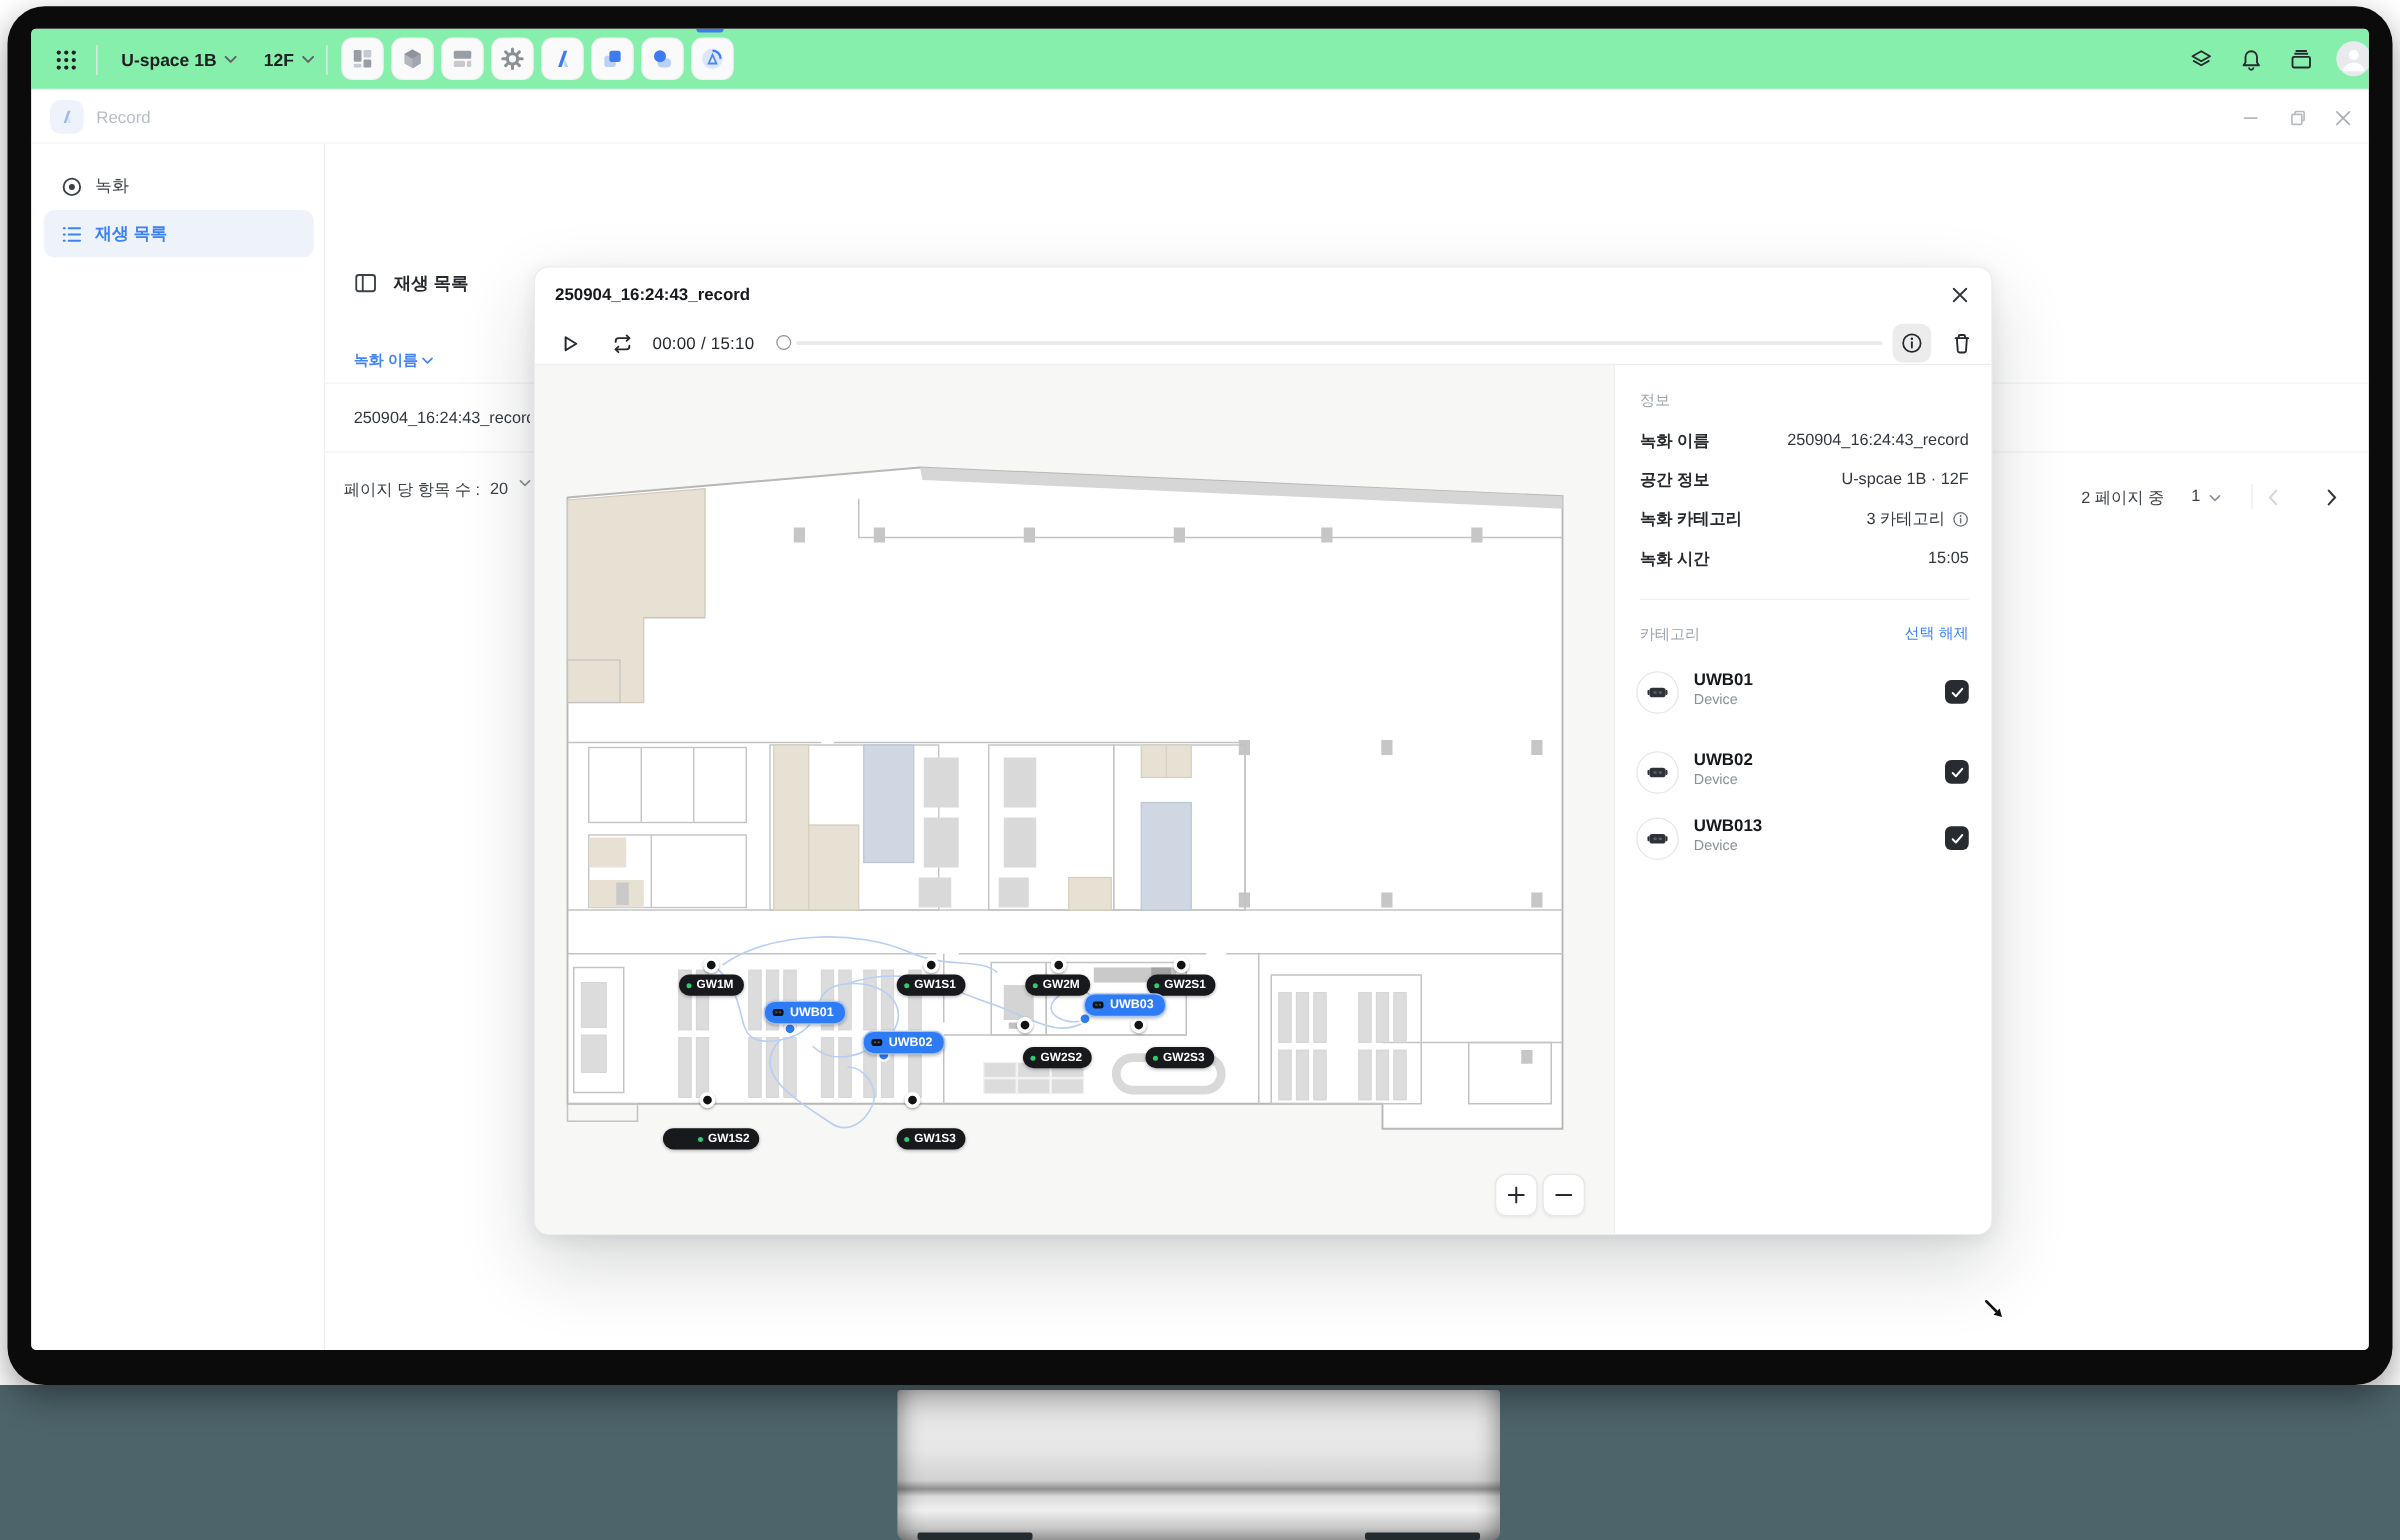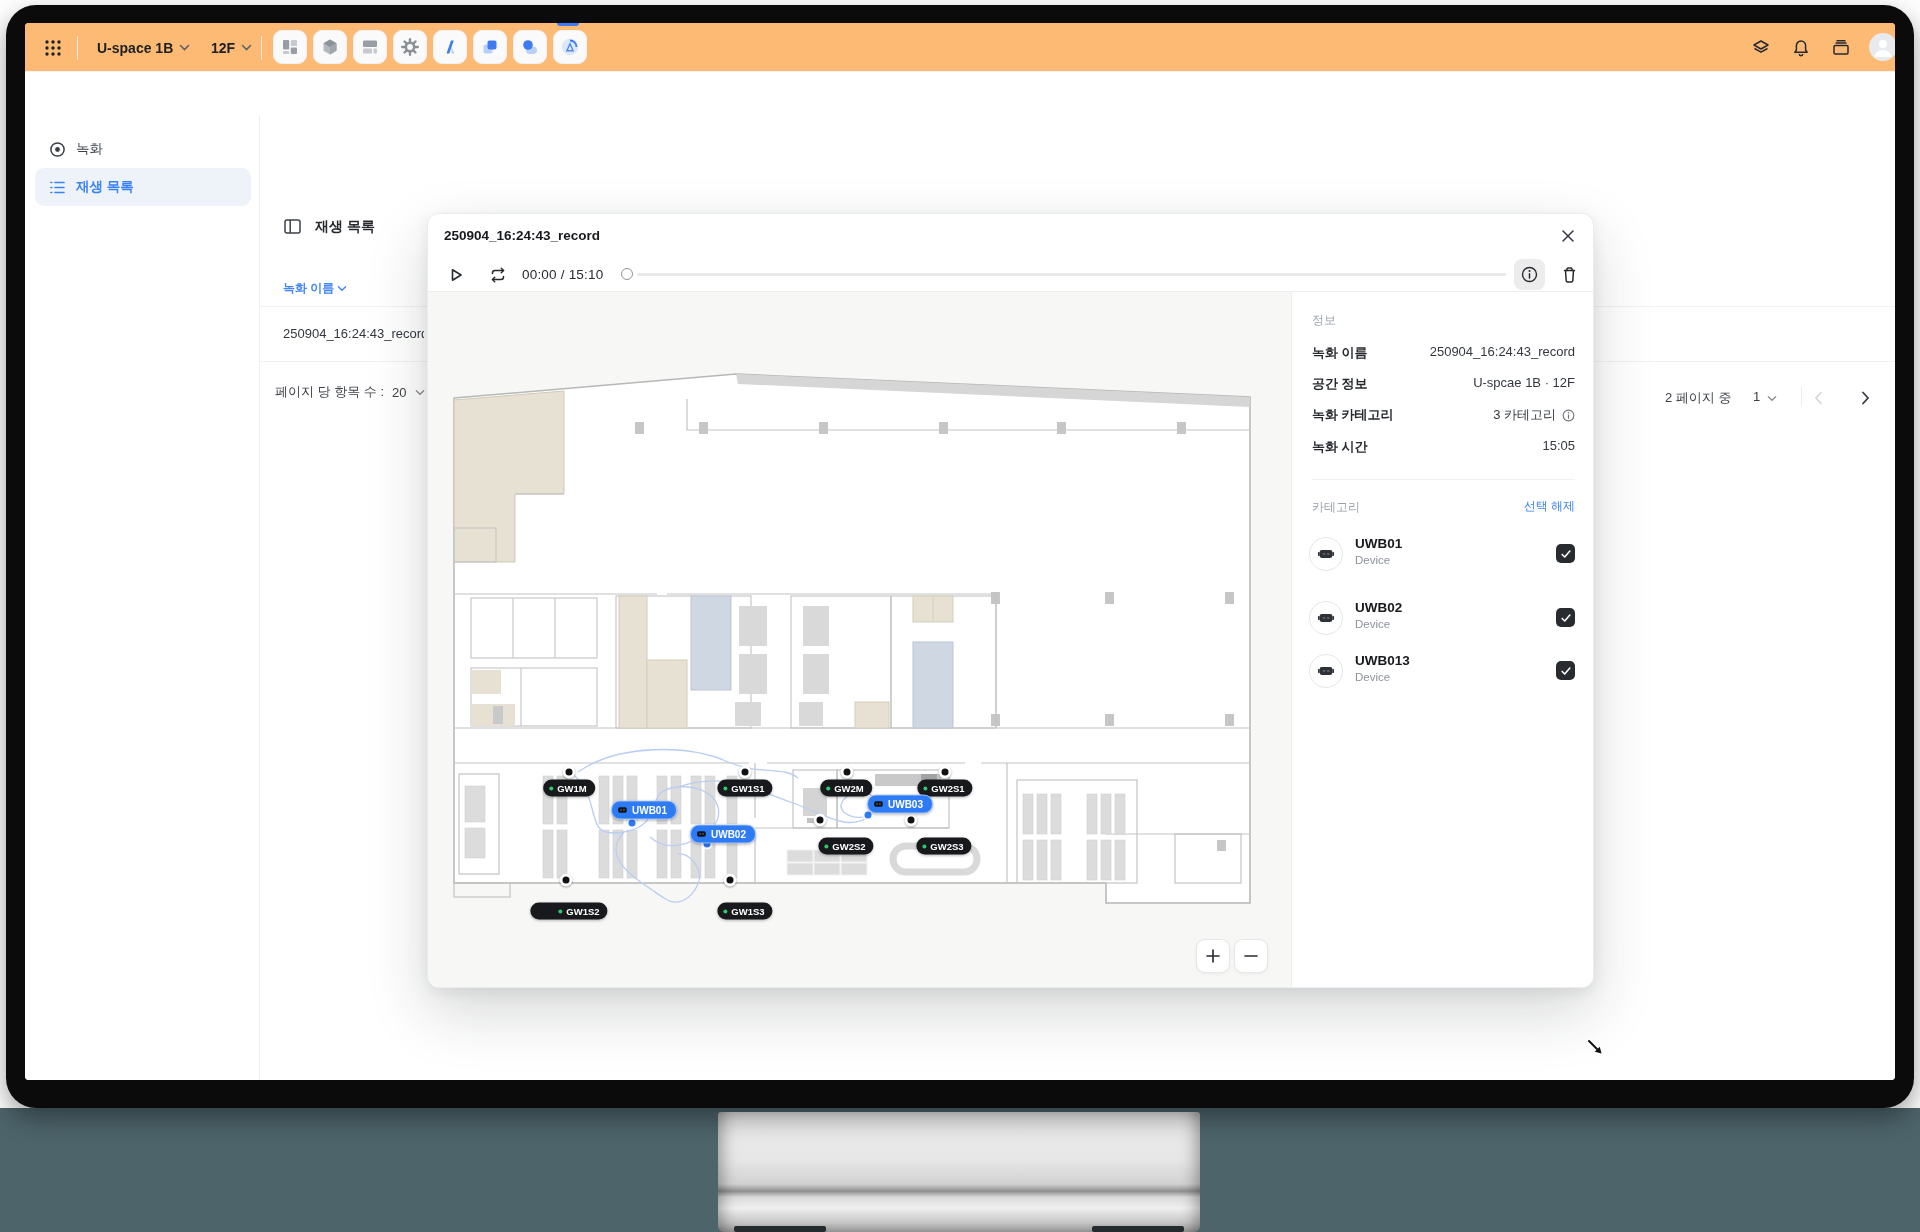--- a/index.html
+++ b/index.html
@@ -9,21 +9,21 @@
   .desk-band { position:absolute; left:0; right:0; top:1108px; bottom:0; background:#4d646b; }
   .stand { position:absolute; left:718px; top:1112px; width:482px; height:120px; border-radius:3px 3px 6px 6px;
     background:linear-gradient(180deg,#ededed 0%,#e6e6e6 40%,#d2d2d2 60%,#8f8f8f 66%,#dadada 71%,#f0f0f0 80%,#c6c6c6 92%,#9c9c9c 100%);
     box-shadow:inset 14px 0 16px -10px rgba(0,0,0,.35), inset -14px 0 16px -10px rgba(0,0,0,.35); }
   .stand .foot { position:absolute; bottom:0; width:92px; height:6px; background:#242b2e; border-radius:2px; }
   .monitor { position:absolute; left:6px; top:5px; width:1908px; height:1103px; background:#0b0b0c; border-radius:30px;
     box-shadow:0 10px 26px rgba(0,0,0,.38); }
   .screen { position:absolute; left:19px; top:18px; width:1870px; height:1057px; background:#fff; border-radius:4px; overflow:hidden; }
 
   
-  .topbar { position:absolute; left:0; top:0; width:100%; height:49px; background:#fdba74; border-bottom:1px solid #f0f0f1; }
+  .topbar { position:absolute; left:0; top:0; width:100%; height:49px; background:#86efac; border-bottom:1px solid #f0f0f1; }
   .vdiv { position:absolute; top:13px; width:1px; height:24px; background:#ececec; }
   .launcher { position:absolute; left:15px; top:12px; width:26px; height:26px; display:flex; align-items:center; justify-content:center; border-radius:6px; }
   .tb-label { position:absolute; top:0; height:49px; display:flex; align-items:center; gap:6px; font-size:14px; font-weight:700; color:#202124; }
   .tool-btn { position:absolute; top:7px; width:34px; height:34px; border-radius:9px; background:#fafafa; border:1px solid #f1f1f2; display:flex; align-items:center; justify-content:center; }
   .tool-ind { position:absolute; top:0; width:22px; height:3px; border-radius:0 0 3px 3px; background:#3e7bf0; }
   .right-ic { position:absolute; top:12px; width:26px; height:26px; display:flex; align-items:center; justify-content:center; }
   .avatar { position:absolute; top:10px; width:28px; height:28px; border-radius:50%; background:#e8eaed; display:flex; align-items:center; justify-content:center; }
 
   
   .titlerow { position:absolute; left:0; top:49px; width:100%; height:43px; background:#fff; border-bottom:1px solid #efefef; }
@@ -37,21 +37,21 @@
   .side-item.active { background:#eef3f9; color:#3b82f6; font-weight:700; }
 
   
   .main { position:absolute; left:235px; top:92px; width:1635px; height:965px; background:#fff; }
   .main-head { position:absolute; left:23px; top:102px; display:flex; align-items:center; gap:13px; font-size:14px; font-weight:700; color:#26292e; }
   .thead { position:absolute; left:0; top:155px; width:100%; height:37px; border-bottom:1px solid #f2f2f3; }
   .thead span { position:absolute; top:10px; font-size:12px; color:#9aa3ad; white-space:nowrap; }
   .thead span.sorted { color:#4285f4; font-weight:700; display:flex; align-items:center; gap:3px; }
   .trow { position:absolute; left:0; top:192px; width:100%; height:55px; border-bottom:1px solid #f2f2f3; }
   .trow .name { position:absolute; left:23px; top:19px; width:141px; font-size:13px; color:#33383f; white-space:nowrap; overflow:hidden; }
-  .perpage { position:absolute; left:15px; top:268px; display:flex; align-items:center; gap:8px; font-size:13px; color:#3c4148; }
+  .perpage { position:absolute; left:15px; top:268px; display:flex; align-items:flex-start; gap:8px; font-size:13px; color:#3c4148; }
   .pager { position:absolute; top:268px; right:0; left:0; height:28px; }
   .pager .lab { position:absolute; top:6px; font-size:13px; color:#3c4148; }
   .pgbtn { position:absolute; top:2px; width:26px; height:26px; display:flex; align-items:center; justify-content:center; }
 
   
   .modal { position:absolute; left:402px; top:190px; width:1167px; height:775px; background:#fff; border:1px solid #ececec; border-radius:12px; box-shadow:0 24px 60px rgba(30,35,40,.18), 0 4px 14px rgba(30,35,40,.08); overflow:hidden; }
   .m-title { position:absolute; left:0; top:0; width:100%; height:42px; display:flex; align-items:center; padding:0 16px; font-size:13.5px; font-weight:700; color:#17191c; }
   .m-close { position:absolute; right:12px; top:8px; width:27px; height:27px; display:flex; align-items:center; justify-content:center; border-radius:6px; }
   .player { position:absolute; left:0; top:42px; width:100%; height:36px; border-bottom:1px solid #ededee; }
   .p-ic { position:absolute; top:5px; width:27px; height:27px; display:flex; align-items:center; justify-content:center; border-radius:6px; }
@@ -218,20 +218,45 @@
             </svg>
       </div>
       <div class="avatar" style="left:1844px">
         <svg width="28" height="28" viewBox="0 0 28 28">
               <circle cx="14" cy="11" r="4" fill="#fff"></circle>
               <path d="M5.5 24 a8.5 7 0 0 1 17 0 Z" fill="#fff"></path>
             </svg>
       </div>
     </div>
 
+    <div class="titlerow">
+      <div class="app-tile">
+        <svg width="15" height="15" viewBox="0 0 20 20">
+              <polygon points="6.5,16.5 11,3.5 13.8,3.5 9.3,16.5" fill="#9db9e8"></polygon>
+              <polygon points="11.3,9.5 14.6,16.5 11.6,16.5" fill="#cdddf5"></polygon>
+            </svg>
+      </div>
+      <div class="app-title">Record</div>
+      <div class="winbtn" style="left:1762px">
+        <svg width="13" height="13" viewBox="0 0 13 13">
+              <line x1="1" y1="6.5" x2="12" y2="6.5" stroke="#b4bac1" stroke-width="1.4"></line>
+            </svg>
+      </div>
+      <div class="winbtn" style="left:1800px">
+        <svg width="13" height="13" viewBox="0 0 13 13">
+              <rect x="1.5" y="3.5" width="8" height="8" rx="1" fill="none" stroke="#b4bac1" stroke-width="1.3"></rect>
+              <path d="M4 3.5 V2.2 a1 1 0 0 1 1-1 h5.3 a1 1 0 0 1 1 1 V7.5 a1 1 0 0 1 -1 1 H10" fill="none" stroke="#b4bac1" stroke-width="1.3"></path>
+            </svg>
+      </div>
+      <div class="winbtn" style="left:1836px">
+        <svg width="13" height="13" viewBox="0 0 13 13">
+              <path d="M1.5 1.5 L11.5 11.5 M11.5 1.5 L1.5 11.5" stroke="#aab0b8" stroke-width="1.4" stroke-linecap="round"></path>
+            </svg>
+      </div>
+    </div>
 
     <div class="sidebar">
       <div class="side-item" style="top:15px">
         <svg width="17" height="17" viewBox="0 0 17 17">
               <circle cx="8.5" cy="8.5" r="6.6" fill="none" stroke="#3a4048" stroke-width="1.5"></circle>
               <circle cx="8.5" cy="8.5" r="2.4" fill="#3a4048"></circle>
             </svg>
         <span>녹화</span>
       </div>
       <div class="side-item active" style="top:53px">

